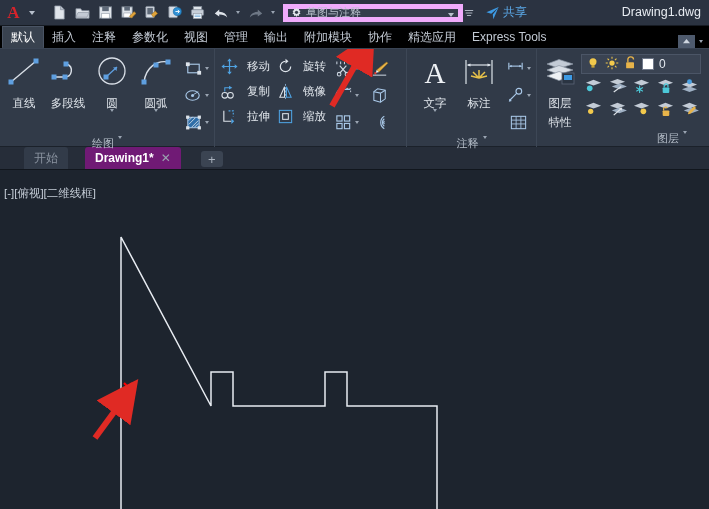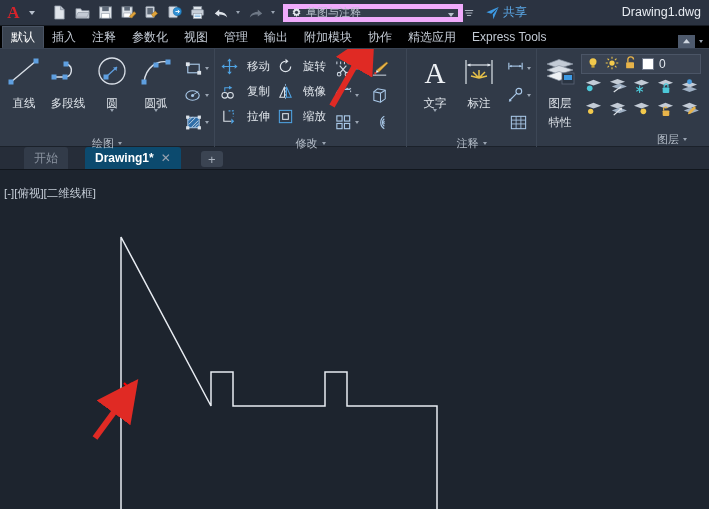--- a/index.html
+++ b/index.html
@@ -91,21 +91,21 @@
     display:flex; position:relative;
     border-bottom:1px solid #1b212a;
   }
   .panel{
     height:98px; position:relative;
     display:flex; flex-direction:column;
     border-right:1px solid #3d4756;
   }
   .panel-body{ flex:1; display:flex; align-items:flex-start; padding:3px 2px 0 2px; }
   .panel-title{
-    height:16px; display:flex; align-items:center; justify-content:center;
+    height:16px; display:flex; justify-content:center;
     gap:4px; font-size:11px; color:#b7bfca;
   }
   .bigbtn{
     width:46px; display:flex; flex-direction:column; align-items:center;
     padding-top:2px;
   }
   .bigbtn .ico{ height:36px; display:flex; align-items:center; justify-content:center; }
   .bigbtn .lbl{ font-size:11.5px; color:#dfe4ea; margin-top:7px; line-height:12px;}
   .bigbtn .dd{ margin-top:0px; }
   .smallcol{ display:flex; flex-direction:column; padding-top:2px; }
@@ -132,21 +132,21 @@
     display:flex; align-items:flex-end; padding-left:24px;
     border-bottom:1px solid #11161d;
   }
   .dtab{
     height:22px; padding:0 10px; display:flex; align-items:center; gap:7px;
     font-size:12px; color:#8b94a1;
     background:#323b49;
     border-top-left-radius:3px; border-top-right-radius:3px;
     margin-right:17px;
   }
-  .dtab.active{ background:#0c4a6e; color:#ffffff; font-weight:bold; }
+  .dtab.active{ background:#701a75; color:#ffffff; font-weight:bold; }
   .dtab .x{ font-size:12px; color:#9aa3b0; font-weight:normal; }
   .dtab-plus{
     height:16px; width:22px; margin-left:3px; margin-bottom:2px;
     background:#3b4452; border-radius:3px;
     display:flex; align-items:center; justify-content:center;
     color:#aab2be; font-size:13px;
   }
 
   
   .canvas{
@@ -481,24 +481,20 @@
         </div>
         <div class="icocell">
           <svg width="19" height="19" viewBox="0 0 20 20">
               <path d="M14 3.5A7.5 7.5 0 0 0 14 16.5" stroke="#a9c8e8" stroke-width="1.2" fill="none"></path>
               <path d="M14 6A5 5 0 0 0 14 14" stroke="#a9c8e8" stroke-width="1.2" fill="none"></path>
               <path d="M14 8.3A2.7 2.7 0 0 0 14 11.7" stroke="#a9c8e8" stroke-width="1.2" fill="none"></path>
             </svg>
         </div>
       </div>
     </div>
-    <div class="panel-title">
-      <span>修改</span>
-      <span class="caret-sm"></span>
-    </div>
   </div>
 
   <div class="panel" style="width:130px;">
     <div class="panel-body" style="padding-left:6px;">
       <div class="bigbtn" style="width:44px;">
         <span class="ico">
           <svg width="34" height="32" viewBox="0 0 34 32">
               <text x="17" y="27" font-family="Liberation Serif, serif" font-size="29" fill="#eef1f5" text-anchor="middle">A</text>
             </svg>
         </span>

